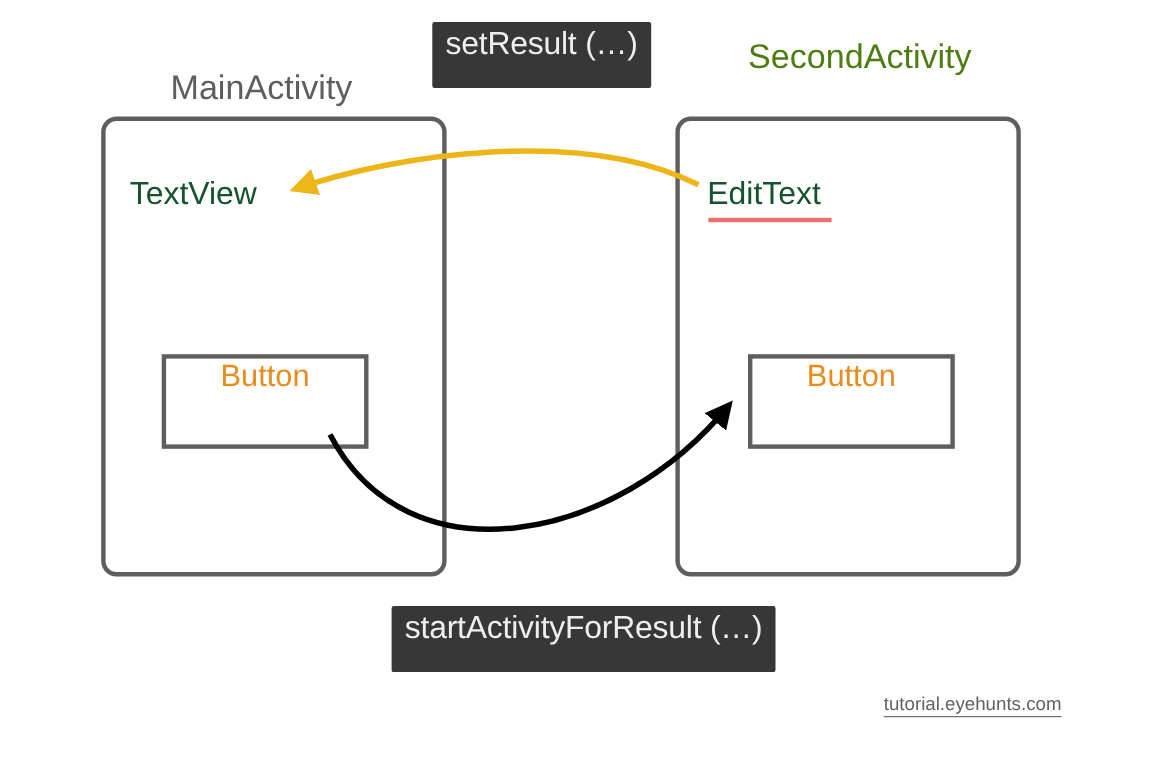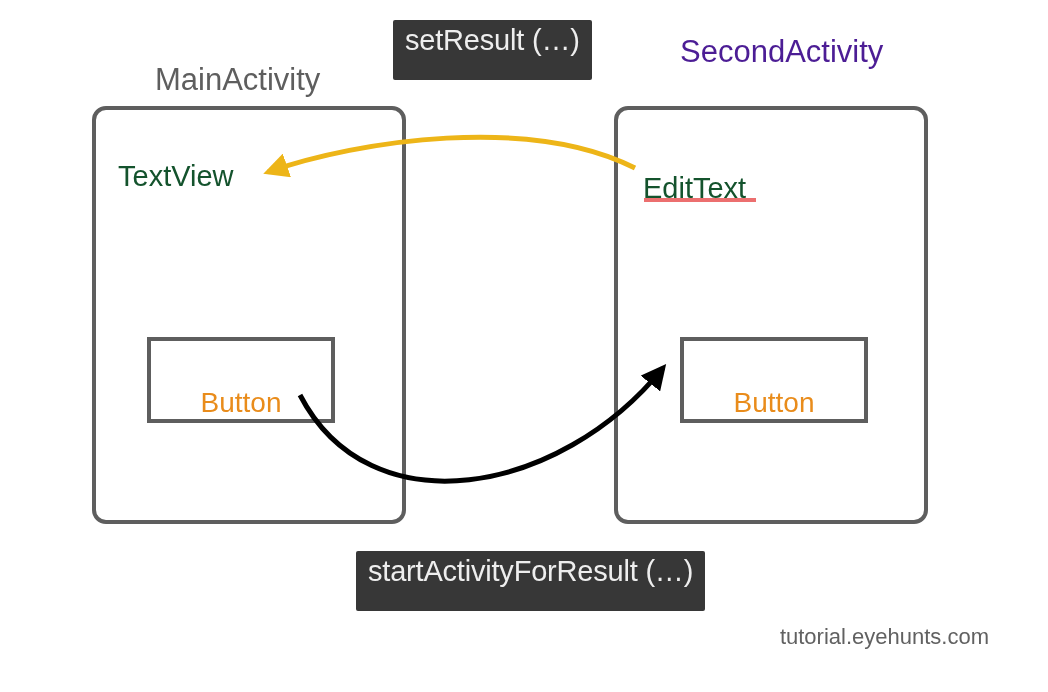--- a/index.html
+++ b/index.html
@@ -21,21 +21,21 @@
       font-size: 31px;
       color: #5e5e5e;
       font-weight: 400;
       margin-top: 28px;
     }
     .label-second {
       position: absolute;
       left: 680px;
       top: 34px;
       font-size: 31px;
-      color: #4c1d95;
+      color: #4d7c0f;
       font-weight: 400;
     }
     .chip {
       position: absolute;
       background: #373737;
       color: #eeeeee;
       font-size: 29px;
       font-weight: 400;
       padding: 4px 12px 23px 12px;
       border-radius: 2px;
@@ -53,58 +53,58 @@
     }
     .box-left { left: 92px; top: 106px; }
     .box-right { left: 614px; top: 106px; }
     .comp-label {
       position: absolute;
       font-size: 29px;
       font-weight: 400;
       color: #14532d;
     }
     .tv { left: 118px; top: 160px; }
-    .et { left: 643px; top: 172px; }
+    .et { left: 643px; top: 160px; }
     .et-underline {
       position: absolute;
       left: 644px;
       top: 198px;
       width: 112px;
       height: 4px;
       background: #ec6f6f;
     }
     .btn-box {
       position: absolute;
       width: 188px;
       height: 86px;
       border: 4px solid #5e5e5e;
       display: flex;
-      align-items: flex-end;
+      align-items: flex-start;
       justify-content: center;
-      margin-top: 15px;
     }
     .btn-left { left: 147px; top: 322px; }
     .btn-right { left: 680px; top: 322px; }
     .btn-text {
       font-size: 28px;
       color: #e98c1b;
       font-weight: 400;
     }
     .arrow-svg {
       position: absolute;
       left: 0;
       top: 0;
       pointer-events: none;
     }
     .attribution {
       position: absolute;
-      right: 59px;
+      right: 83px;
       bottom: 42px;
-      font-size: 22px;
+      font-size: 17px;
       color: #616161;
+      text-decoration: underline;
       text-underline-offset: 6px;
     }
   </style>
 </head>
 <body>
 
 <div class="label-main">MainActivity</div>
 <div class="label-second">SecondActivity</div>
 
 <div class="chip chip-top">setResult (…)</div>

